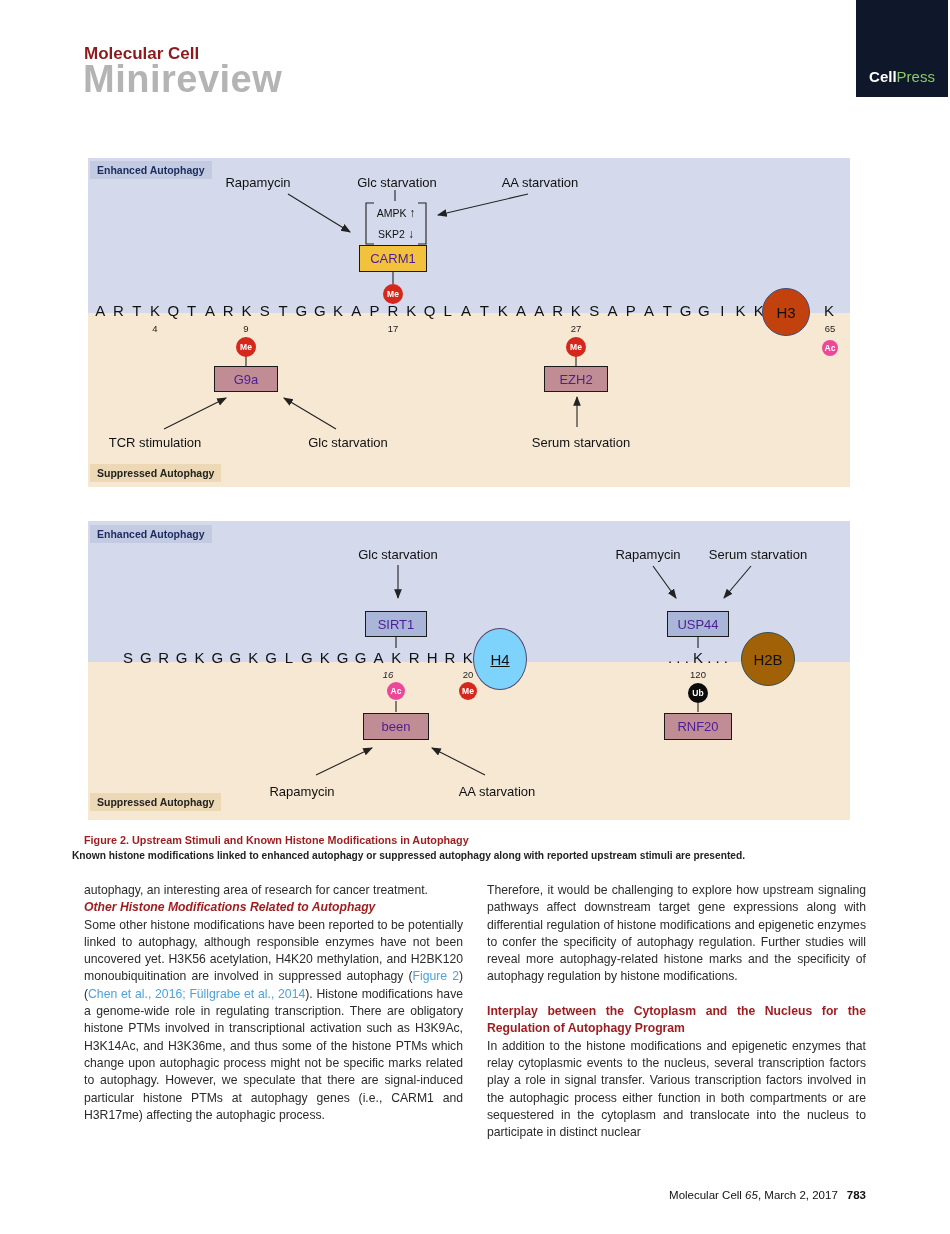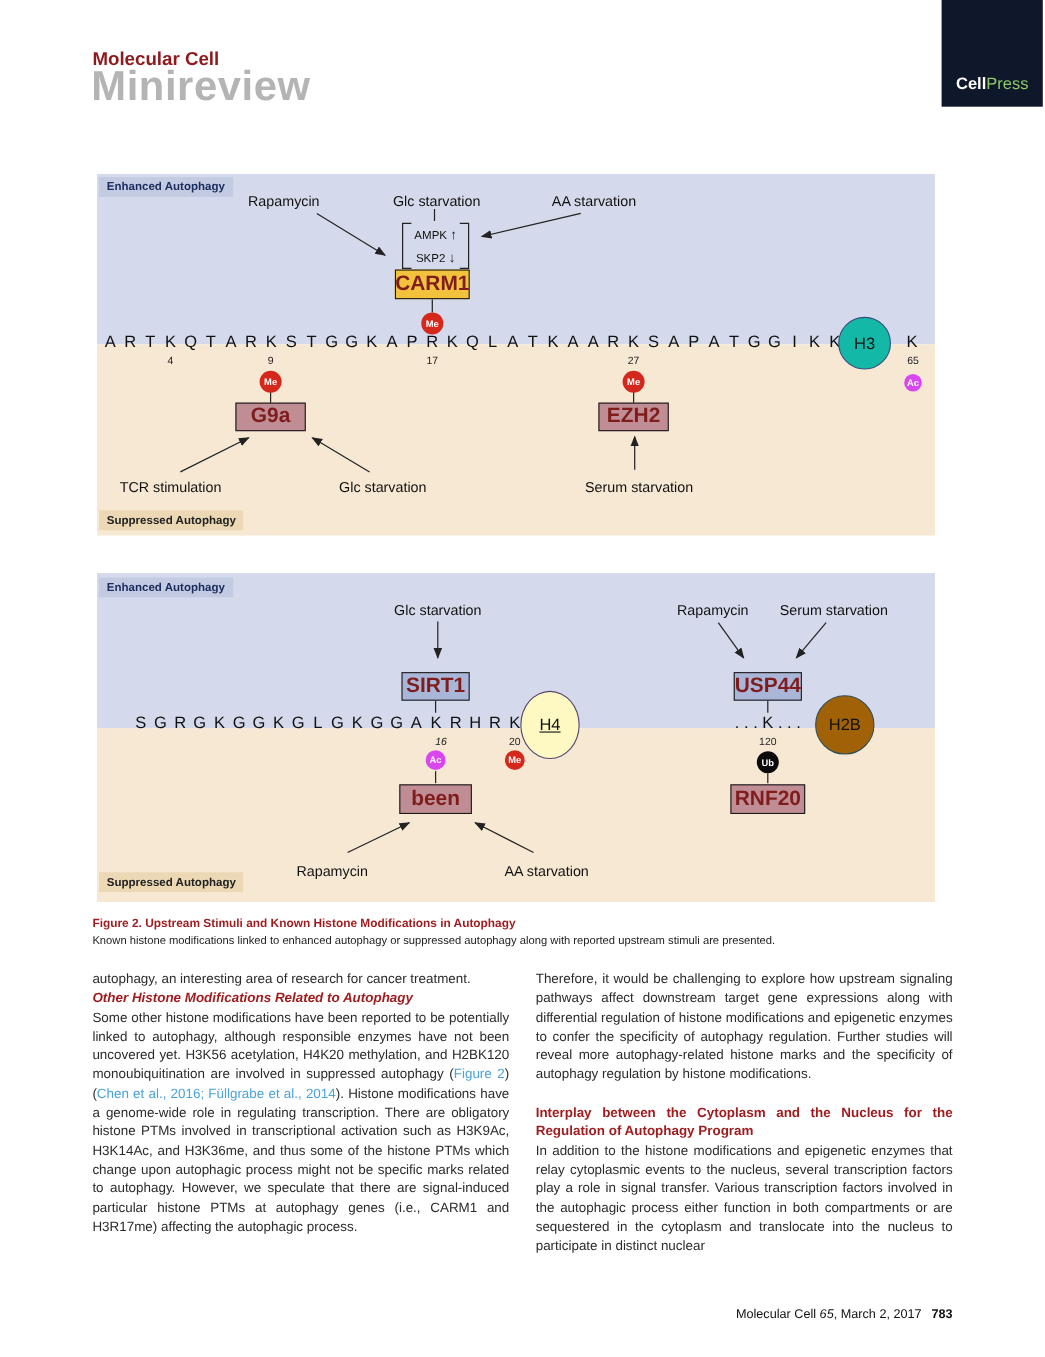--- a/index.html
+++ b/index.html
@@ -19,45 +19,45 @@
   .bg{position:absolute;left:0;right:0;}
   .bg-blue{background:#d4daeb;top:0;}
   .bg-tan{background:#f6e8d2;}
   .tag{position:absolute;font-size:10.5px;font-weight:bold;padding:3px 7px;white-space:nowrap;}
   .tag-blue{background:#c2cbe2;color:#1c2b5e;}
   .tag-tan{background:#ecd8b4;color:#222;}
   .stim{position:absolute;font-size:13px;color:#111;transform:translateX(-50%);white-space:nowrap;}
   .med{position:absolute;font-size:10.5px;color:#111;transform:translateX(-50%);white-space:nowrap;}
   .med b{font-size:12px;}
   .ebox{position:absolute;border:1.6px solid #1a1a1a;display:flex;align-items:center;justify-content:center;
-        font-weight:bold;font-size:19px;color:#7f1d1d;box-sizing:border-box;}
+        font-weight:normal;font-size:13px;color:#4c1d95;box-sizing:border-box;}
   .fill-yellow{background:#f2c23d;}
   .fill-mauve{background:#c08d94;}
   .fill-slate{background:#a9b6d8;}
   .mark{position:absolute;border-radius:50%;color:#fff;font-weight:bold;font-size:8.5px;
         display:flex;align-items:center;justify-content:center;}
   .mark-me{background:#d5281c;}
-  .mark-ac{background:#d946ef;}
+  .mark-ac{background:#ec4899;}
   .mark-ub{background:#0b0b0b;}
   .hist{position:absolute;border-radius:50%;display:flex;align-items:center;justify-content:center;
         font-size:15px;color:#111;box-sizing:border-box;}
-  .hist-h3{background:#14b8a6;border:1.5px solid #3a4f80;}
-  .hist-h4{background:#fef9c3;border:1.5px solid #55456e;text-decoration:underline;}
+  .hist-h3{background:#c2410c;border:1.5px solid #3a4f80;}
+  .hist-h4{background:#7dd3fc;border:1.5px solid #55456e;text-decoration:underline;}
   .hist-h2b{background:#a16207;border:1.5px solid #2f4f55;}
   .seq-row{position:absolute;display:flex;font-size:15px;color:#111;line-height:18px;}
   .seq-cell{text-align:center;}
   .f1 .seq-cell{width:18.3px;}
   .f2 .seq-cell{width:17.9px;}
   .seq-k{position:absolute;font-size:15px;color:#111;transform:translateX(-50%);line-height:18px;}
   .num{position:absolute;font-size:9.5px;color:#222;transform:translateX(-50%);}
   .psvg{position:absolute;left:0;top:0;}
 
   
   .cap-title{position:absolute;left:84px;top:834px;font-size:10.8px;font-weight:bold;color:#9e1b1e;}
-  .cap-body{position:absolute;left:84px;top:850px;font-size:10.2px;color:#222;}
+  .cap-body{position:absolute;left:72px;top:850px;font-size:10.2px;color:#222;font-weight:bold;}
 
   
   .col{position:absolute;top:882px;width:379px;font-size:12.2px;line-height:17.3px;color:#2b2b2b;text-align:justify;}
   .col-left{left:84px;}
   .col-right{left:487px;}
   .col p{margin:0;}
   .sec-head{margin:0;font-size:12.2px;line-height:17.3px;color:#9e1b1e;font-weight:bold;}
   .sec-head.ital{font-style:italic;}
   .space-before{margin-top:17.3px !important;}
   .cite{color:#4ba3d9;text-decoration:none;cursor:pointer;}
@@ -232,21 +232,21 @@
         <span class="seq-cell">G</span>
         <span class="seq-cell">A</span>
         <span class="seq-cell">K</span>
         <span class="seq-cell">R</span>
         <span class="seq-cell">H</span>
         <span class="seq-cell">R</span>
         <span class="seq-cell">K</span>
       </div>
     <div class="seq-k" style="left:610px;top:128px;">. . . K . . .</div>
 
-    <div class="num" style="left:313px;top:148px;font-style:italic;">16</div>
+    <div class="num" style="left:300px;top:148px;font-style:italic;">16</div>
     <div class="num" style="left:380px;top:148px;">20</div>
     <div class="num" style="left:610px;top:148px;">120</div>
 
     <div class="mark mark-ac" style="left:299px;top:161px;width:18px;height:18px;">Ac</div>
     <div class="mark mark-me" style="left:371px;top:161px;width:18px;height:18px;">Me</div>
     <div class="mark mark-ub" style="left:600px;top:162px;width:20px;height:20px;">Ub</div>
 
     <div class="ebox fill-mauve" style="left:275px;top:192px;width:66px;height:27px;">been</div>
     <div class="ebox fill-mauve" style="left:576px;top:192px;width:68px;height:27px;">RNF20</div>
 

